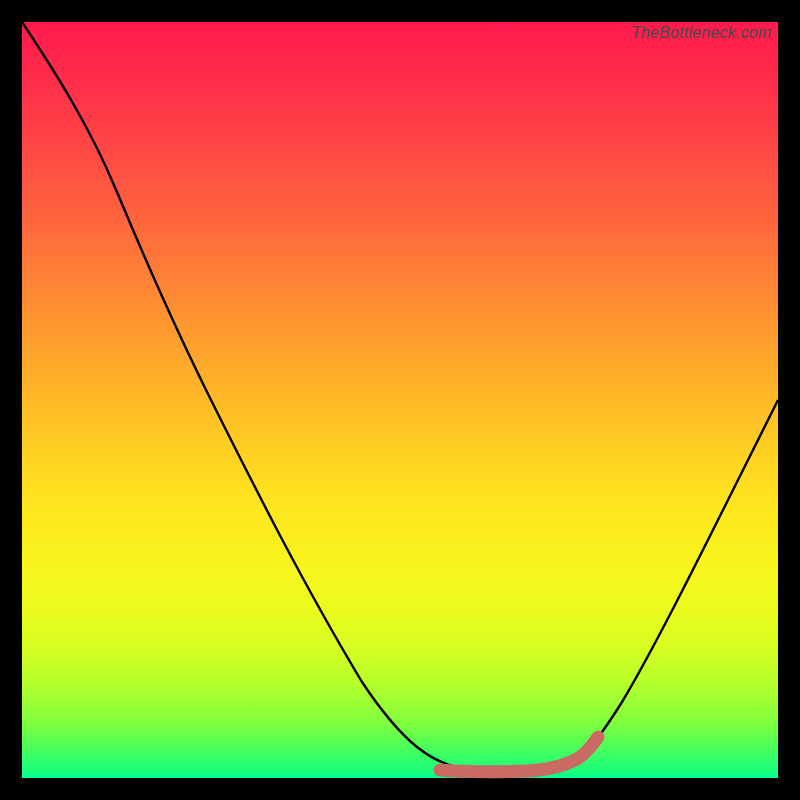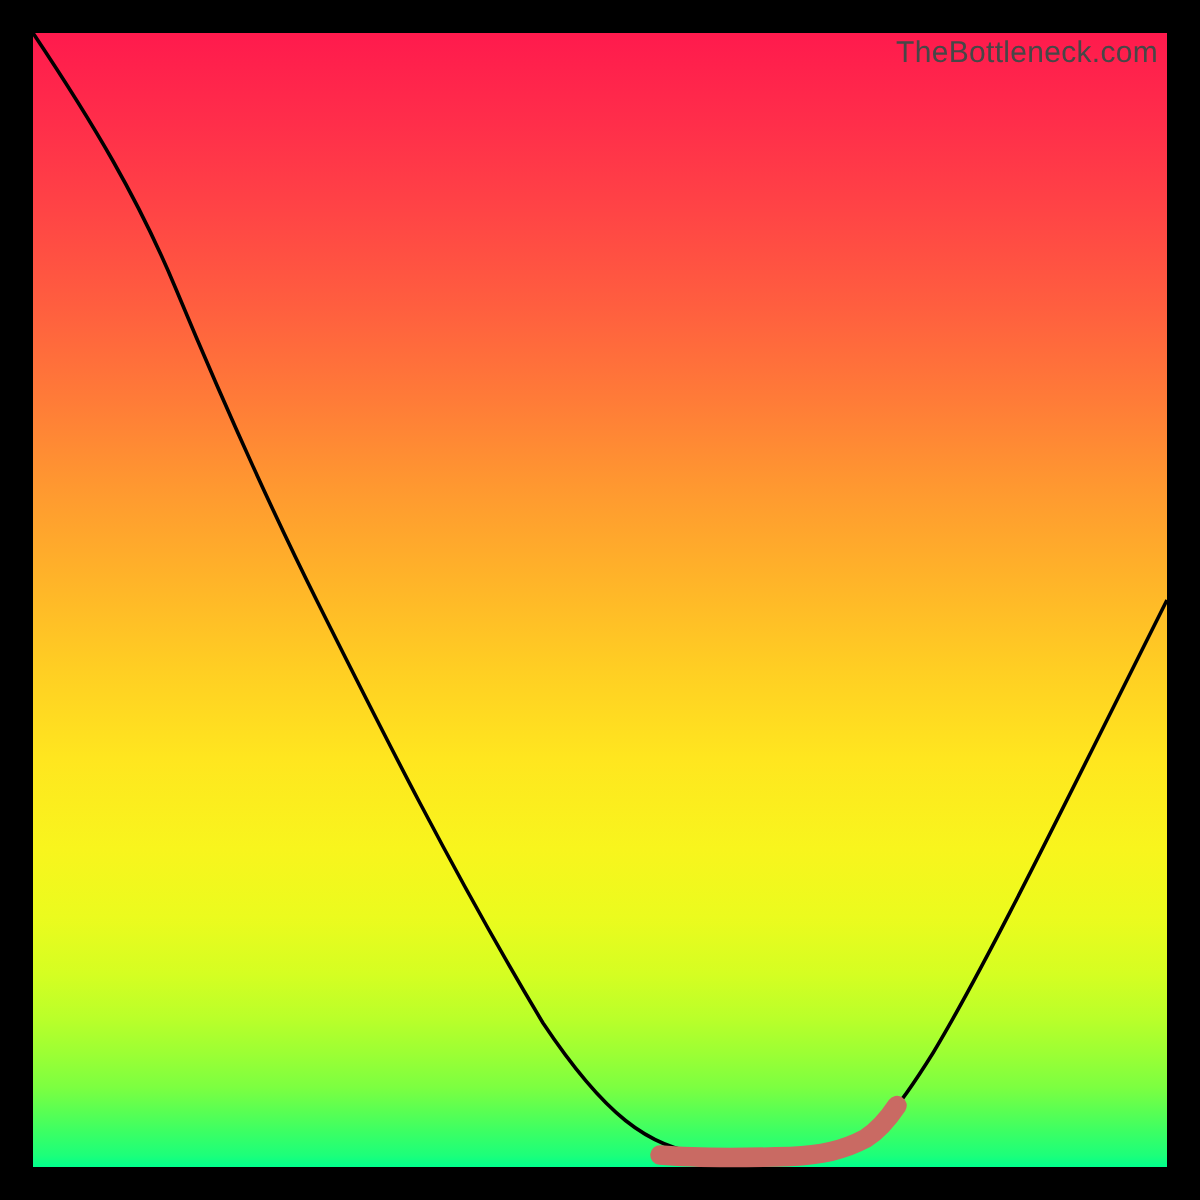--- a/index.html
+++ b/index.html
@@ -44,24 +44,25 @@
       #3aff65 97%,
       #1cff7a 99%,
       #00ff8c 100%
     );
   }
   .watermark {
     position: absolute;
     top: 2px;
     right: 6px;
     color: #474747;
-    font-size: 20px;
+    font-size: 16px;
     font-weight: 500;
     letter-spacing: 0.2px;
     user-select: none;
+    font-style: italic;
   }
   svg.curve {
     position: absolute;
     left: 0;
     top: 0;
     width: 756px;
     height: 756px;
     overflow: visible;
   }
 </style>

